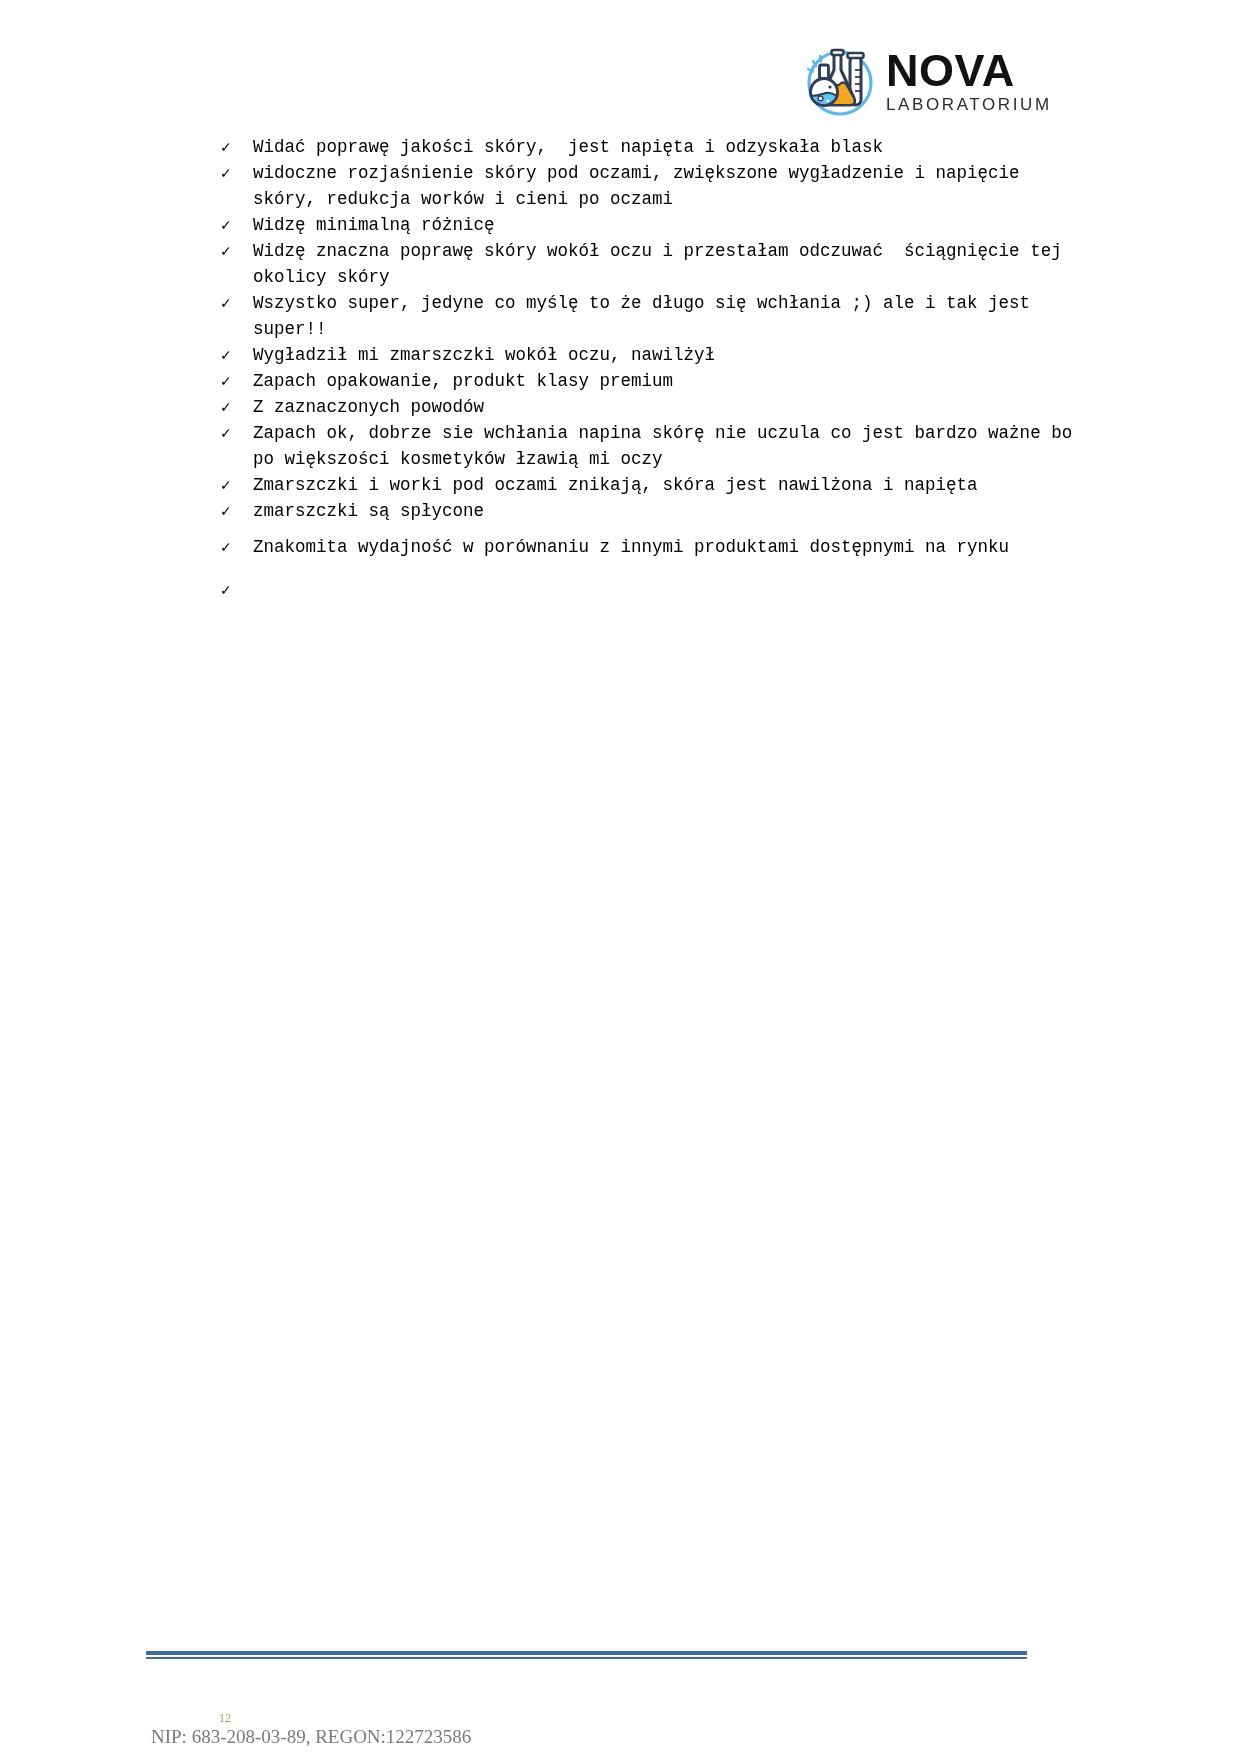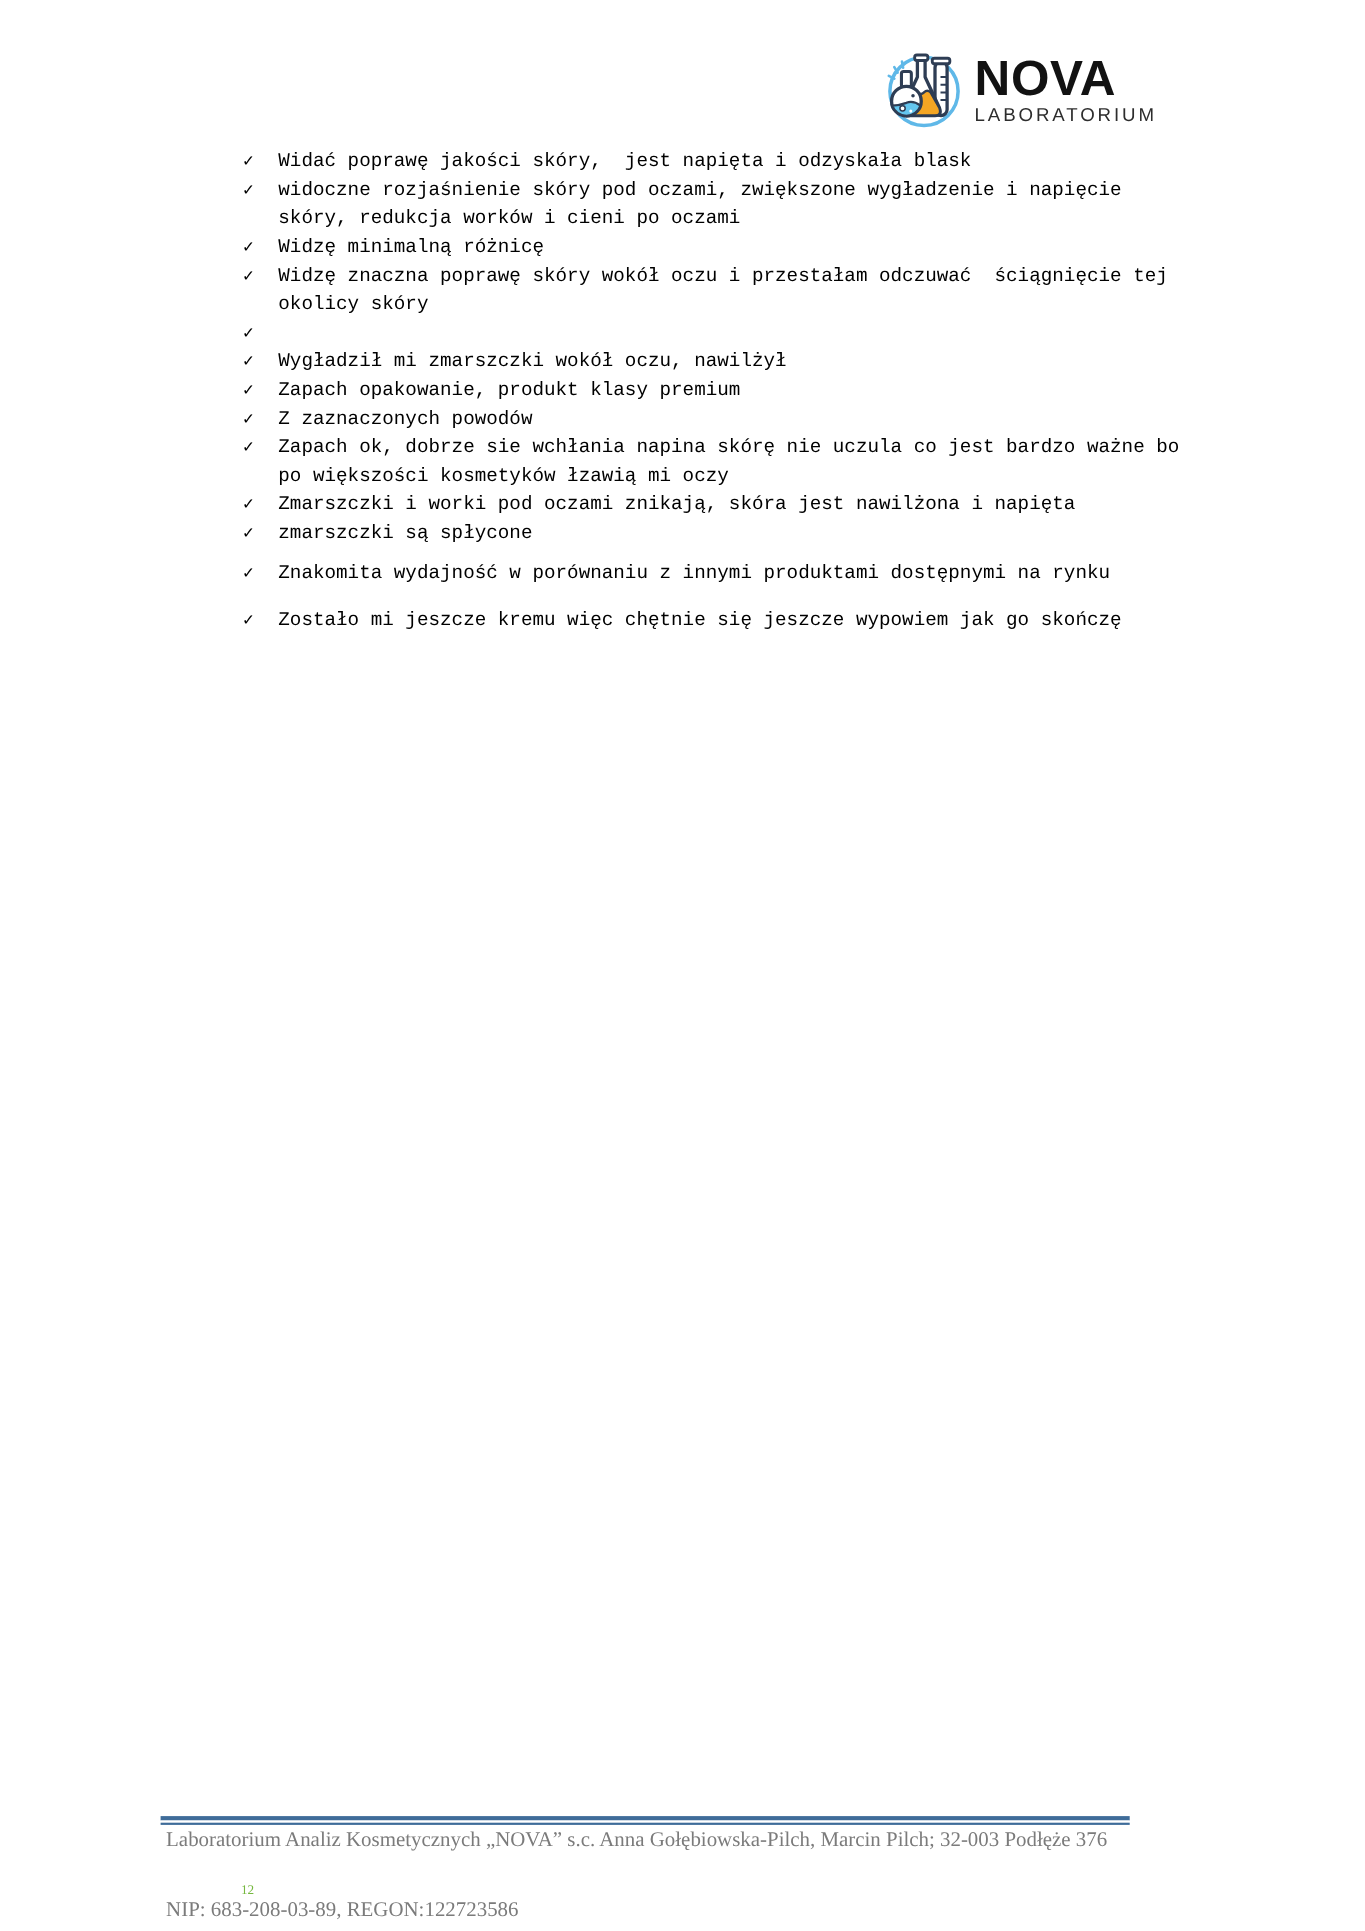--- a/index.html
+++ b/index.html
@@ -154,20 +154,21 @@
       <li class="check-item">
         <span class="check">✓</span>
         <span class="check-text">Widzę minimalną różnicę</span>
       </li>
       <li class="check-item">
         <span class="check">✓</span>
         <span class="check-text">Widzę znaczna poprawę skóry wokół oczu i przestałam odczuwać  ściągnięcie tej okolicy skóry</span>
       </li>
       <li class="check-item">
         <span class="check">✓</span>
+        <span class="check-text">Wszystko super, jedyne co myślę to że długo się wchłania ;) ale i tak jest super!!</span>
       </li>
       <li class="check-item">
         <span class="check">✓</span>
         <span class="check-text">Wygładził mi zmarszczki wokół oczu, nawilżył</span>
       </li>
       <li class="check-item">
         <span class="check">✓</span>
         <span class="check-text">Zapach opakowanie, produkt klasy premium</span>
       </li>
       <li class="check-item">
@@ -185,26 +186,24 @@
       <li class="check-item">
         <span class="check">✓</span>
         <span class="check-text">zmarszczki są spłycone</span>
       </li>
       <li class="check-item gap-1">
         <span class="check">✓</span>
         <span class="check-text">Znakomita wydajność w porównaniu z innymi produktami dostępnymi na rynku</span>
       </li>
       <li class="check-item gap-2">
         <span class="check">✓</span>
-        <span class="check-text">Zostało mi jeszcze kremu więc chętnie się jeszcze wypowiem jak go skończę</span>
       </li>
     </ul>
 
   <div class="footer-rule">
     <div class="thick"></div>
     <div class="space"></div>
     <div class="thin"></div>
   </div>
-  <div class="footer-line1">Laboratorium Analiz Kosmetycznych „NOVA” s.c. Anna Gołębiowska-Pilch, Marcin Pilch; 32-003 Podłęże 376</div>
   <div class="footer-line2">NIP: 683-208-03-89, REGON:122723586</div>
   <div class="page-number">12</div>
 
 </div>
 
 </body></html>

